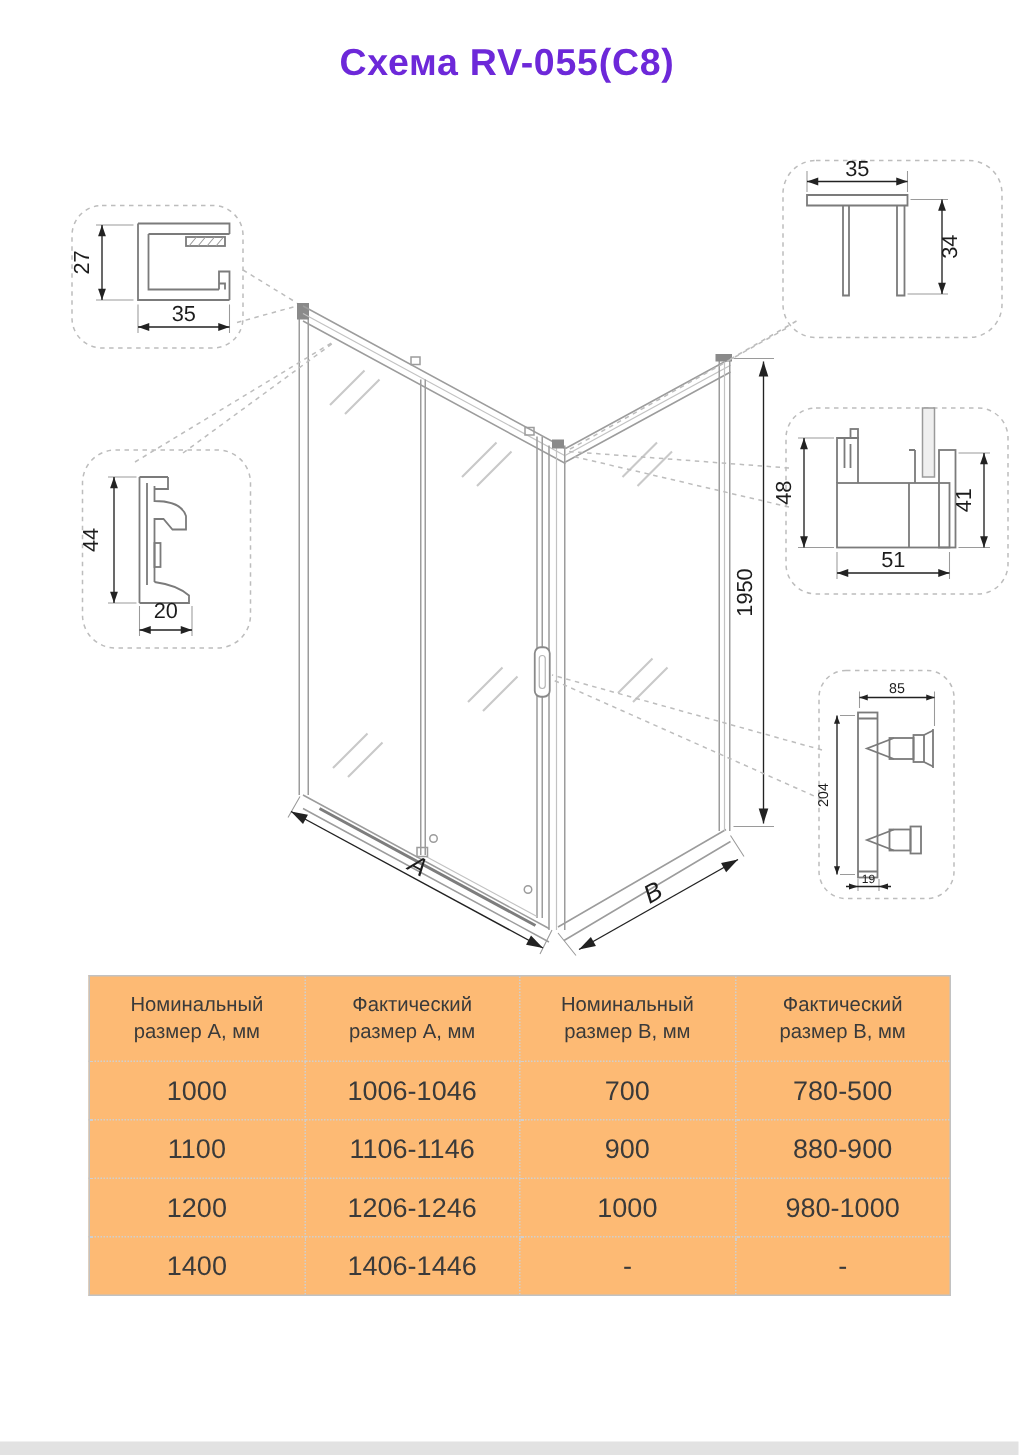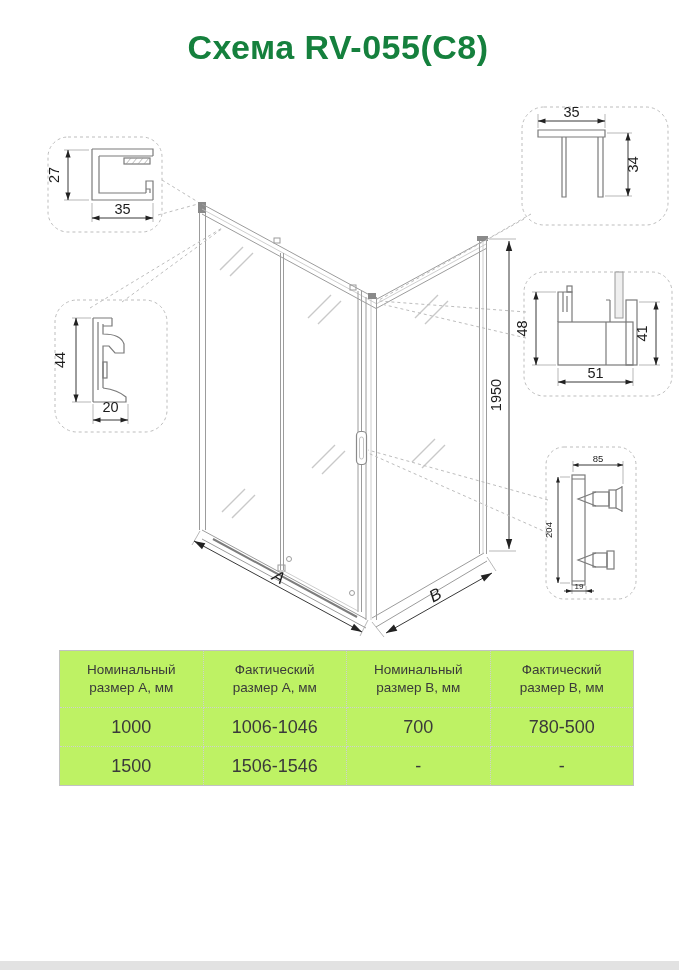--- a/index.html
+++ b/index.html
@@ -1,37 +1,37 @@
 <!DOCTYPE html>
 <html><head>
 <meta charset="utf-8">
 <style>
   html,body{margin:0;padding:0;background:#ffffff;}
   body{width:679px;height:970px;position:relative;font-family:"Liberation Sans",sans-serif;overflow:hidden;}
   .title{position:absolute;top:28px;left:0;width:676px;text-align:center;
-         font-size:34px;font-weight:bold;color:#15803d;letter-spacing:0.5px;}
+         font-size:25px;font-weight:bold;color:#6d28d9;letter-spacing:0.5px;}
   svg{position:absolute;top:0;left:0;}
   svg text{font-family:"Liberation Sans",sans-serif;}
   .ln  {stroke:#9c9c9c;fill:none;stroke-width:1;}
   .lnf {stroke:#c2c2c2;fill:none;stroke-width:0.8;}
   .trk {stroke:#7d7d7d;fill:none;stroke-width:2;}
   .prof{stroke:#7b7b7b;fill:none;stroke-width:1.2;}
   .dim {stroke:#222222;fill:none;stroke-width:0.9;}
   .ext {stroke:#9a9a9a;fill:none;stroke-width:0.7;}
   .dash{stroke:#bdbdbd;fill:none;stroke-width:1;stroke-dasharray:3 3;}
   .arr {fill:#222222;stroke:none;}
   .shine{stroke:#c9c9c9;fill:none;stroke-width:1.4;}
   .dimtxt{fill:#1c1c1c;font-size:14.5px;}
   .dimtxt-sm{fill:#1c1c1c;font-size:9.5px;}
   .dimtxt-xs{fill:#1c1c1c;font-size:8px;}
   .abtxt{fill:#1c1c1c;font-size:17px;font-style:italic;}
   .hw{fill:#8a8a8a;stroke:none;}
   .tablewrap{position:absolute;left:59px;top:650px;width:575px;}
   table.sizes{border-collapse:collapse;width:100%;table-layout:fixed;
-              border:1px solid #c2c2c2;background:#bef264;}
+              border:1px solid #c2c2c2;background:#fdba74;}
   table.sizes th{font-weight:normal;font-size:13.5px;color:#3a3a3a;line-height:1.35;
                  padding:10px 8px;border:1px dotted #cfcfcf;text-align:center;}
   table.sizes td{font-size:18px;color:#3a3a3a;height:38px;text-align:center;
                  border:1px dotted #cfcfcf;padding:0 4px;}
   .bottom-strip{position:absolute;left:0;top:961px;width:679px;height:9px;background:#e2e2e2;}
 </style>
 </head>
 <body>
 
 <div class="title">Схема RV-055(C8)</div>
@@ -230,22 +230,34 @@
       </tr>
     </thead>
     <tbody>
         <tr>
           <td>1000</td>
           <td>1006-1046</td>
           <td>700</td>
           <td>780-500</td>
         </tr>
         <tr>
-          <td>1500</td>
-          <td>1506-1546</td>
+          <td>1100</td>
+          <td>1106-1146</td>
+          <td>900</td>
+          <td>880-900</td>
+        </tr>
+        <tr>
+          <td>1200</td>
+          <td>1206-1246</td>
+          <td>1000</td>
+          <td>980-1000</td>
+        </tr>
+        <tr>
+          <td>1400</td>
+          <td>1406-1446</td>
           <td>-</td>
           <td>-</td>
         </tr>
       </tbody>
   </table>
 </div>
 
 <div class="bottom-strip"></div>
 
 </body></html>

